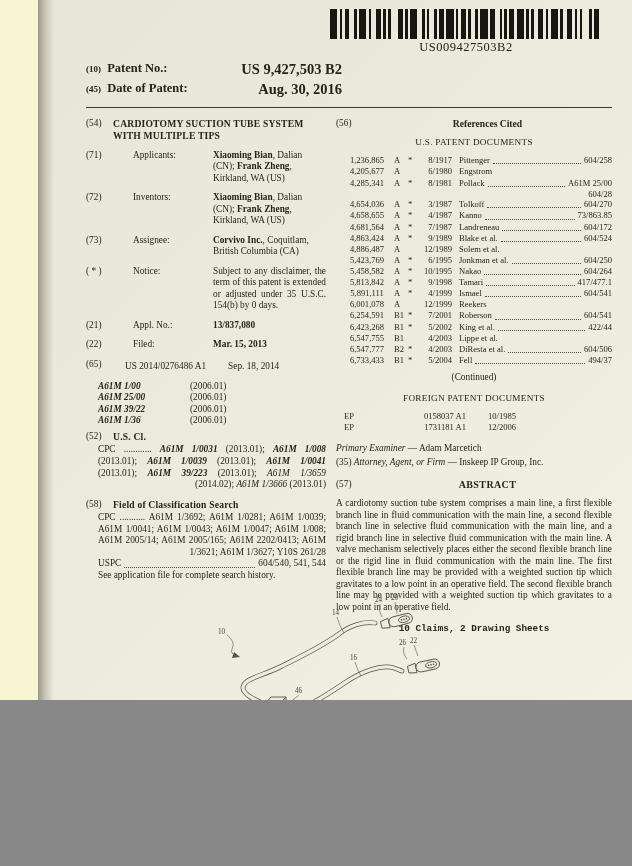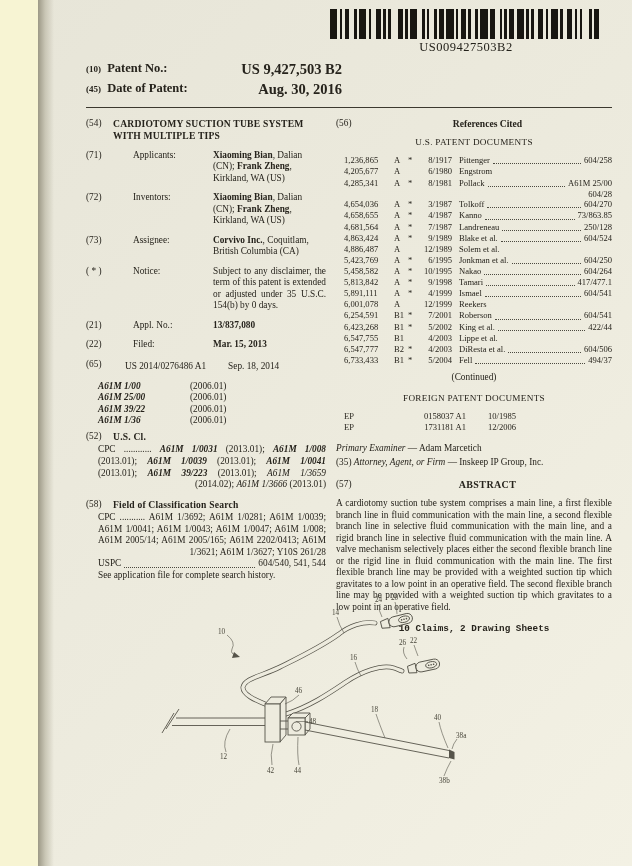--- a/index.html
+++ b/index.html
@@ -1,16 +1,16 @@
 <!DOCTYPE html>
 <html><head>
 <meta charset="utf-8">
 <style>
   html,body{margin:0;padding:0;background:#888;}
-  .canvas{position:relative;width:632px;height:866px;overflow:hidden;
+  .canvas{position:relative;width:632px;height:700px;overflow:hidden;
     background:linear-gradient(135deg,#e7e5d8 0%,#edebde 55%,#f3f1e4 100%);
     font-family:"Liberation Serif","DejaVu Serif",serif;color:#26231c;}
   .page-edge{position:absolute;left:0;top:0;bottom:0;width:38px;background:#f7f4d3;}
   .page-shadow{position:absolute;left:38px;top:0;bottom:0;width:16px;
     background:linear-gradient(90deg,#9c9886 0%,#c9c6b5 45%,rgba(233,231,221,0) 100%);}
   
   .barcode-wrap{position:absolute;left:330px;top:9px;width:272px;text-align:center;}
   .barcode-bars{display:flex;height:30px;width:100%;}
   .barcode-bars div{height:100%;}
   .bar{background:#181611;}
@@ -42,21 +42,21 @@
   .pubdata-val .gap2{display:inline-block;width:22px;}
   .intcl-row{display:grid;grid-template-columns:92px 1fr;margin-left:12px;}
   .cpc-block{text-align:justify;text-align-last:right;margin-left:12px;}
   .uspc-line{display:flex;margin-left:12px;}
   .leader{flex:1;border-bottom:1.3px dotted #4c4a40;margin:0 3px 2px 3px;}
   
   .refhead{display:grid;grid-template-columns:27px 1fr;margin-bottom:7px;}
   .refhead .t{font-weight:700;text-align:center;font-size:9.6px;}
   .us-doc-head{text-align:center;margin-bottom:7px;font-size:9.2px;letter-spacing:.3px;}
   .ref-row{display:flex;font-size:8.55px;line-height:1.3;padding-left:8px;}
-  .rn{width:46px;text-align:left;white-space:nowrap;}
+  .rn{width:46px;text-align:center;white-space:nowrap;}
   .rk{width:14px;margin-left:4px;}
   .rs{width:8px;}
   .rd{width:36px;text-align:right;margin-right:7px;white-space:nowrap;}
   .rrest{flex:1;display:flex;white-space:nowrap;}
   .rc2{text-align:right;font-size:8.55px;line-height:1.25;}
   .continued{text-align:center;margin:6px 0 10px 0;}
   .foreign-head{text-align:center;margin-bottom:6px;font-size:9.2px;letter-spacing:.3px;}
   .f-row{display:flex;font-size:8.55px;line-height:1.35;padding-left:8px;}
   .f-cc{width:52px;}
   .f-num{width:70px;text-align:right;}
@@ -323,21 +323,21 @@
             </span>
           </div>
           <div class="ref-row">
             <span class="rn">4,681,564</span>
             <span class="rk">A</span>
             <span class="rs">*</span>
             <span class="rd">7/1987</span>
             <span class="rrest">
               <span class="">Landreneau</span>
               <span class="leader"></span>
-              <span class="">250/128</span>
+              <span class="">604/172</span>
             </span>
           </div>
           <div class="ref-row">
             <span class="rn">4,863,424</span>
             <span class="rk">A</span>
             <span class="rs">*</span>
             <span class="rd">9/1989</span>
             <span class="rrest">
               <span class="">Blake et al.</span>
               <span class="leader"></span>

